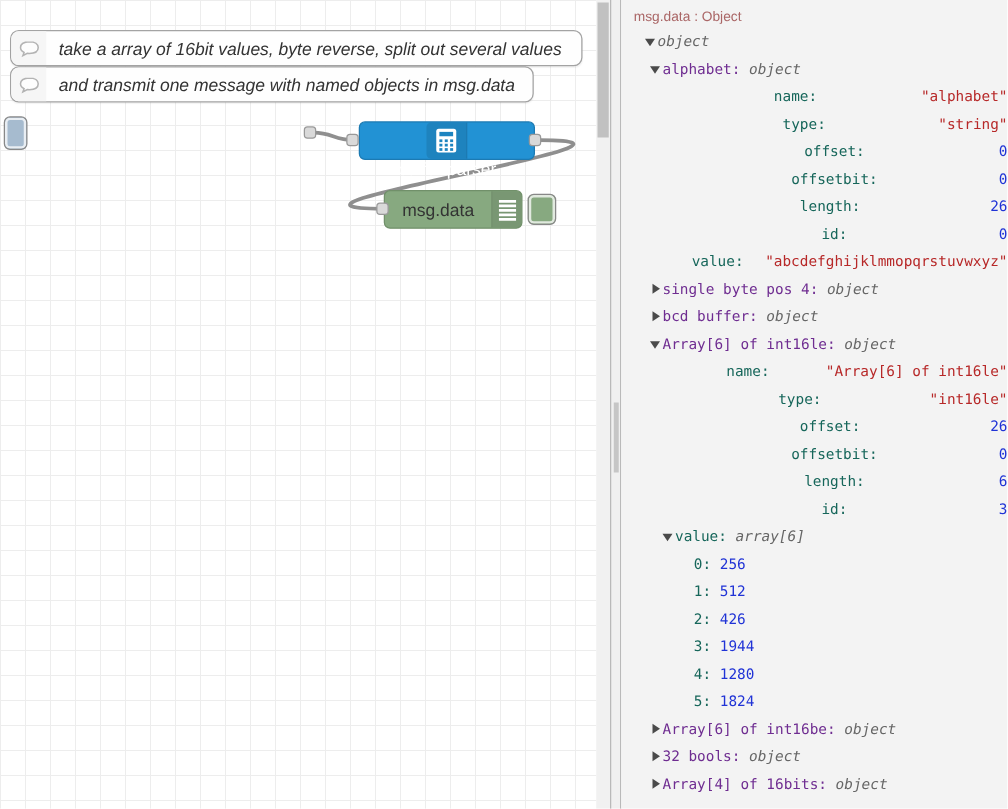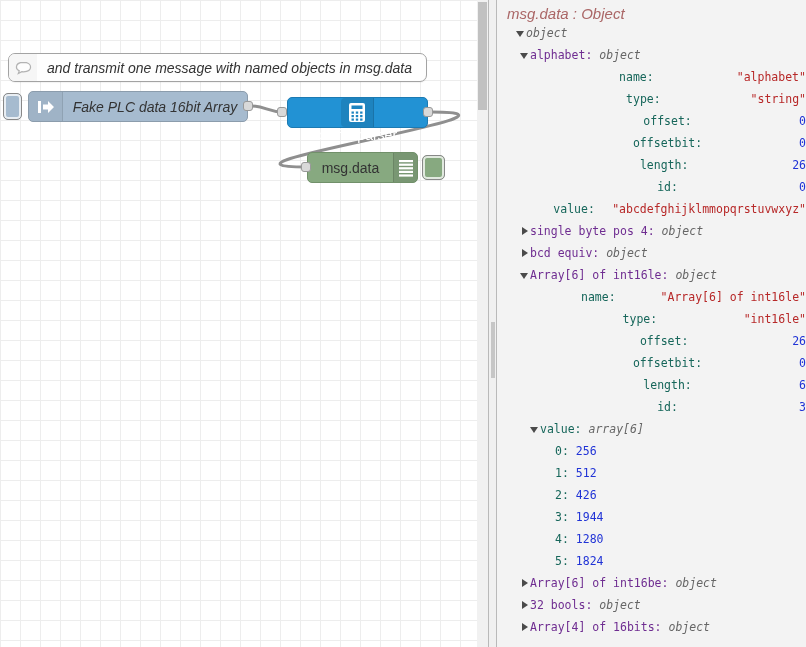--- a/index.html
+++ b/index.html
@@ -52,21 +52,21 @@
   #canvas-vscroll .thumb { position:absolute; left:1px; top:2px; width:9px; height:108px; background:#c1c1c1; }
 
   
   #separator { position:absolute; left:488px; top:0; width:9px; height:647px; background:#f0f0f0;
     border-left:1px solid #b9b9b9; border-right:1px solid #b9b9b9; }
   #separator .grip { position:absolute; left:2px; top:322px; width:4px; height:56px; background:#c6c6c6; }
 
   
   #sidebar { position:absolute; left:497px; top:0; width:309px; height:647px; background:#f3f3f3;
     overflow:hidden; }
-  #debug-header { margin:6px 0 0 10px; height:16px; line-height:16px; font-size:15px; color:#a66;font-style:italic; }
+  #debug-header { margin:6px 0 0 10px; height:16px; line-height:16px; font-size:11px; color:#a66; }
   #debug-tree { font-family:"DejaVu Sans Mono", monospace; font-size:11.5px; }
   .trow { height:22px; display:flex; align-items:center; white-space:pre; }
   .trow.l0  { padding-left:19px; }
   .trow.l1  { padding-left:23px; }
   .trow.l2  { padding-left:36px;justify-content:space-between; }
   .trow.l2x { padding-left:33px; }
   .trow.l3  { padding-left:48px; }
   .arrow { display:inline-block; width:10px; flex:0 0 10px; height:12px; position:relative; }
   .arrow.down::before { content:""; position:absolute; top:4px; left:0;
     border-left:4.5px solid transparent; border-right:4.5px solid transparent; border-top:6px solid #4a4a4a; }
@@ -83,40 +83,39 @@
 
 <div id="app">
 
   <div id="canvas">
 
     <svg id="wires">
       <path d="M251 106 C266 106 267 112 283 112" stroke="#8f8f8f" stroke-width="3" fill="none"></path>
       <path d="M432 112 C560 112 180 167 306 167" stroke="#8f8f8f" stroke-width="3" fill="none"></path>
     </svg>
 
+    <div class="comment" style="left:8px; top:24px; width:458px;">
+      <span class="cicon">
+        <svg width="17" height="14" viewBox="0 0 18 14">
+          <path d="M9 1 C4.2 1 1.5 3.1 1.5 6 C1.5 7.8 2.7 9.3 4.5 10.1 L3.5 12.9 L7.2 10.9 C7.8 11 8.4 11 9 11 C13.8 11 16.5 8.9 16.5 6 C16.5 3.1 13.8 1 9 1 Z" fill="#fdfdfd" stroke="#b3b3b3" stroke-width="1.3"></path>
+        </svg>
+      </span>
+      <span class="clabel">take a array of 16bit values, byte reverse, split out several values</span>
+    </div>
 
     <div class="comment" style="left:8px; top:53px; width:419px;">
       <span class="cicon">
         <svg width="17" height="14" viewBox="0 0 18 14">
           <path d="M9 1 C4.2 1 1.5 3.1 1.5 6 C1.5 7.8 2.7 9.3 4.5 10.1 L3.5 12.9 L7.2 10.9 C7.8 11 8.4 11 9 11 C13.8 11 16.5 8.9 16.5 6 C16.5 3.1 13.8 1 9 1 Z" fill="#fdfdfd" stroke="#b3b3b3" stroke-width="1.3"></path>
         </svg>
       </span>
       <span class="clabel">and transmit one message with named objects in msg.data</span>
     </div>
 
     <div id="inject-button"></div>
-    <div class="node" id="inject-node">
-      <span class="band">
-        <svg width="20" height="16" viewBox="0 0 20 16">
-          <rect x="2" y="2" width="3" height="12" fill="#fff"></rect>
-          <path d="M7 5.5 L12 5.5 L12 2 L18 8 L12 14 L12 10.5 L7 10.5 Z" fill="#fff"></path>
-        </svg>
-      </span>
-      <span class="nlabel">Fake PLC data 16bit Array</span>
-    </div>
     <div class="port" style="left:243px; top:101px;"></div>
 
     <div class="node" id="buffer-node">
       <span class="band">
         <svg width="18" height="21" viewBox="0 0 18 21">
           <rect x="1" y="1" width="16" height="19" rx="2" fill="#fff"></rect>
           <rect x="3.5" y="3.5" width="11" height="3.5" fill="#1d84c0"></rect>
           <g fill="#1d84c0">
             <rect x="3.5" y="9.5" width="2.4" height="2.2"></rect>
               <rect x="7.8" y="9.5" width="2.4" height="2.2"></rect>
@@ -168,21 +167,21 @@
         <div class="trow l0"><span class="arrow down"></span><span class="val meta">object</span></div>
         <div class="trow l1"><span class="arrow down"></span><span class="key root">alphabet: </span><span class="val meta">object</span></div>
         <div class="trow l2"><span class="arrow"></span><span class="key prop">name: </span><span class="val string">"alphabet"</span></div>
         <div class="trow l2"><span class="arrow"></span><span class="key prop">type: </span><span class="val string">"string"</span></div>
         <div class="trow l2"><span class="arrow"></span><span class="key prop">offset: </span><span class="val number">0</span></div>
         <div class="trow l2"><span class="arrow"></span><span class="key prop">offsetbit: </span><span class="val number">0</span></div>
         <div class="trow l2"><span class="arrow"></span><span class="key prop">length: </span><span class="val number">26</span></div>
         <div class="trow l2"><span class="arrow"></span><span class="key prop">id: </span><span class="val number">0</span></div>
         <div class="trow l2"><span class="arrow"></span><span class="key prop">value: </span><span class="val string">"abcdefghijklmmopqrstuvwxyz"</span></div>
         <div class="trow l1"><span class="arrow right"></span><span class="key root">single byte pos 4: </span><span class="val meta">object</span></div>
-        <div class="trow l1"><span class="arrow right"></span><span class="key root">bcd equiv: </span><span class="val meta">object</span></div>
+        <div class="trow l1"><span class="arrow right"></span><span class="key root">bcd buffer: </span><span class="val meta">object</span></div>
         <div class="trow l1"><span class="arrow down"></span><span class="key root">Array[6] of int16le: </span><span class="val meta">object</span></div>
         <div class="trow l2"><span class="arrow"></span><span class="key prop">name: </span><span class="val string">"Array[6] of int16le"</span></div>
         <div class="trow l2"><span class="arrow"></span><span class="key prop">type: </span><span class="val string">"int16le"</span></div>
         <div class="trow l2"><span class="arrow"></span><span class="key prop">offset: </span><span class="val number">26</span></div>
         <div class="trow l2"><span class="arrow"></span><span class="key prop">offsetbit: </span><span class="val number">0</span></div>
         <div class="trow l2"><span class="arrow"></span><span class="key prop">length: </span><span class="val number">6</span></div>
         <div class="trow l2"><span class="arrow"></span><span class="key prop">id: </span><span class="val number">3</span></div>
         <div class="trow l2x"><span class="arrow down"></span><span class="key prop">value: </span><span class="val meta">array[6]</span></div>
         <div class="trow l3"><span class="arrow"></span><span class="key prop">0: </span><span class="val number">256</span></div>
         <div class="trow l3"><span class="arrow"></span><span class="key prop">1: </span><span class="val number">512</span></div>

